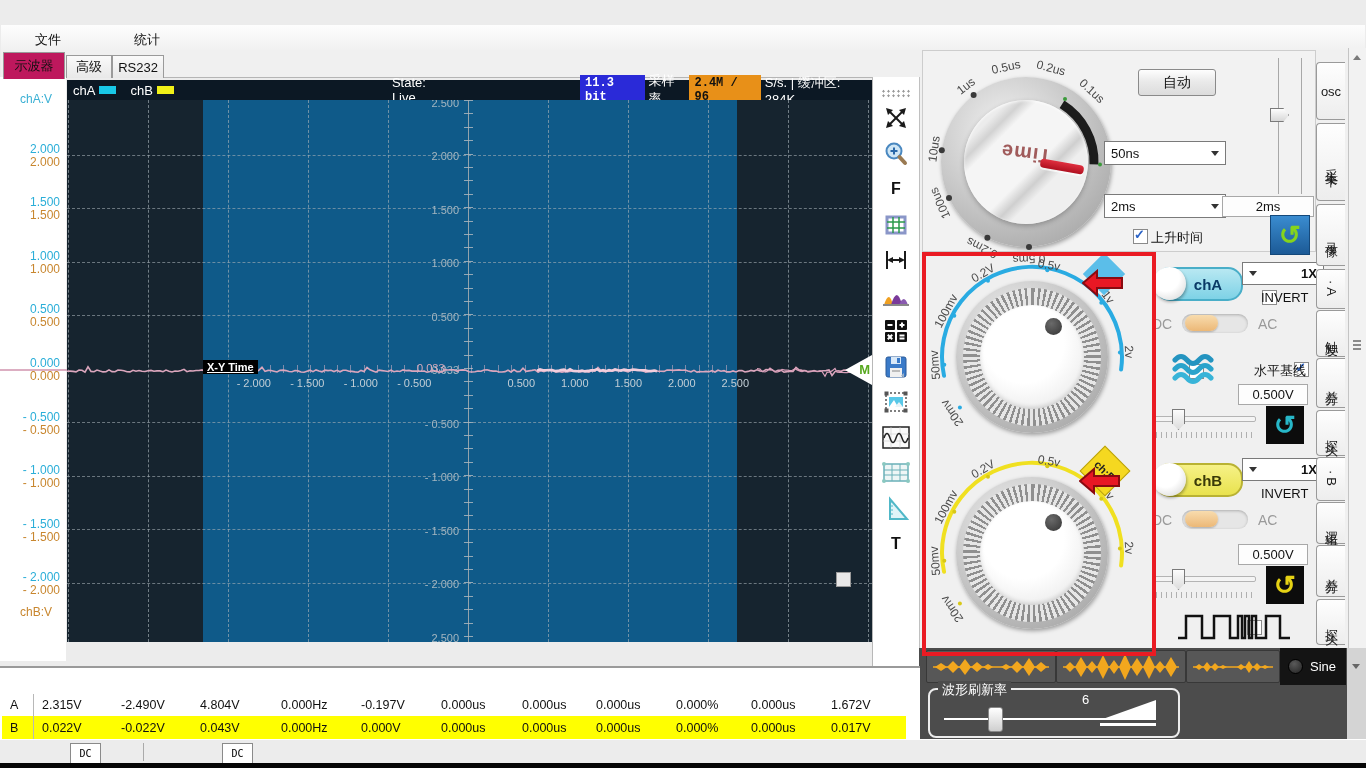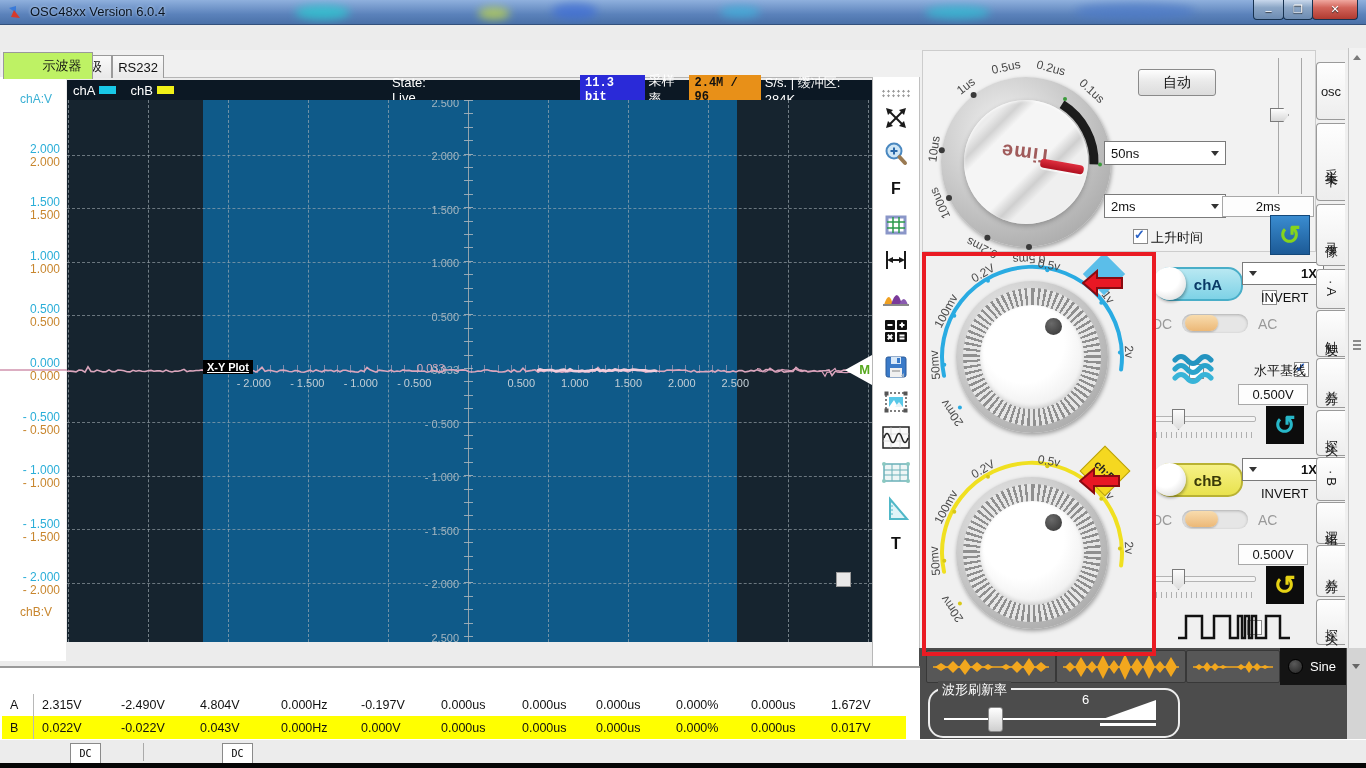--- a/index.html
+++ b/index.html
@@ -18,21 +18,21 @@
     color:#fff;font-size:11px;border-radius:0 0 4px 4px;margin-left:-1px;
     background:linear-gradient(#c8d8ec,#8ba6c6 40%,#6d8cb2);text-shadow:0 1px 1px #222;cursor:pointer;}
   .winbtn.close{background:linear-gradient(#f0a8a0,#d2645a 40%,#b03a30);width:44px;}
 
   
   #menubar{left:1px;top:25px;width:1364px;height:25px;background:linear-gradient(#fdfdfd,#f1f1f1);border-bottom:1px solid #ddd;}
   .menu-item{position:absolute;top:4px;font-size:13px;color:#111;padding:2px 8px;cursor:pointer;}
   #tabrow{left:1px;top:50px;width:1364px;height:27px;background:#f0f0f0;border-bottom:1px solid #b5b5b5;}
   .tab{position:absolute;font-size:13px;color:#111;border:1px solid #9a9a9a;border-bottom:none;
     background:linear-gradient(#fafafa,#e8e8e8);display:flex;align-items:center;justify-content:center;cursor:pointer;}
-  .tab.active{background:#bef264;z-index:2;padding-left:28px;}
+  .tab.active{background:#be185d;z-index:2;}
   #notif{left:610px;top:52px;width:300px;height:23px;border-radius:12px;border:1px solid #2a5a96;
     background:linear-gradient(#7fb0e0,#4579b4 55%,#3a6ca8);display:flex;align-items:center;cursor:pointer;}
   #notif .bubble-text{flex:1;text-align:center;color:#fff;font-size:13px;}
   #notif .play{width:17px;height:17px;border-radius:50%;background:#122338;margin-left:8px;position:relative;}
   #notif .play::after{content:"";position:absolute;left:6px;top:4px;border-left:6px solid #fff;
     border-top:4px solid transparent;border-bottom:4px solid transparent;}
 
   
   #left-axis{left:0;top:77px;width:66px;height:584px;background:#fff;}
   .axis-ch{position:absolute;font-size:12px;}
@@ -164,21 +164,21 @@
   #rscroll .gripln{position:absolute;left:4px;width:8px;height:1.5px;background:#8a8a8a;}
 
   
   #genpanel{left:919px;top:648px;width:428px;height:91px;background:#4c4c4c;}
   .wavebtn{position:absolute;top:2px;height:31px;background:#575757;border:1px solid #383838;border-radius:2px;cursor:pointer;
     display:flex;align-items:center;justify-content:center;}
   #sinebtn{position:absolute;left:361px;top:0;width:66px;height:37px;background:#141414;display:flex;align-items:center;cursor:pointer;}
   #sinebtn .radio{width:13px;height:13px;border-radius:50%;margin-left:8px;border:1px solid #000;
     background:radial-gradient(circle at 40% 30%,#5a5a5a,#222);}
   #sinebtn .slabel{color:#fff;font-size:13px;margin-left:7px;}
-  #refresh-box{position:absolute;left:9px;top:40px;width:248px;height:46px;border:2px solid #ededed;border-radius:15px;}
+  #refresh-box{position:absolute;left:9px;top:40px;width:248px;height:46px;border:2px solid #ededed;border-radius:8px;}
   #refresh-legend{position:absolute;left:8px;top:-9px;background:#4c4c4c;color:#fff;font-size:13px;padding:0 4px;}
   #refresh-box .track{position:absolute;left:14px;top:28px;width:185px;height:2px;background:#fff;}
   #refresh-box .thumb{position:absolute;left:58px;top:17px;width:13px;height:23px;border-radius:3px;
     background:linear-gradient(#fff,#cfcfcf);border:1px solid #888;cursor:pointer;}
   #refresh-box .val{position:absolute;left:152px;top:2px;color:#fff;font-size:13px;}
   #stopbtn-outer{position:absolute;left:266px;top:42px;width:152px;height:44px;border-radius:22px;background:#262626;
     padding:0;display:flex;align-items:center;justify-content:center;cursor:pointer;}
   #stopbtn{width:144px;height:36px;border-radius:18px;background:linear-gradient(#fafafa,#c6c6c6 55%,#a2a2a2);
     border:1px solid #555;display:flex;align-items:center;justify-content:center;font-size:17px;color:#3a3a3a;}
   #gen-caret{left:1352px;top:664px;}
@@ -201,40 +201,26 @@
     display:flex;align-items:center;justify-content:center;font-size:10px;font-family:"DejaVu Sans Mono",monospace;cursor:pointer;}
   #dc-sep{position:absolute;left:143px;top:3px;width:1px;height:18px;background:#aaa;}
   #black-bar{left:0;top:763px;width:1366px;height:5px;background:#060606;}
 </style>
 </head>
 <body>
 
 <div id="screen">
 
   
-  <div class="abs" id="titlebar">
-    <div class="blob" style="left:295px;top:5px;width:55px;height:15px;background:#22d4d4;"></div>
-    <div class="blob" style="left:478px;top:7px;width:32px;height:13px;background:#cfe23a;"></div>
-    <div class="blob" style="left:552px;top:3px;width:45px;height:17px;background:#3a6ad8;"></div>
-    <div class="blob" style="left:720px;top:6px;width:40px;height:12px;background:#38b8e0;"></div>
-    <div class="blob" style="left:925px;top:6px;width:65px;height:13px;background:#28c8d8;"></div>
-    <div class="blob" style="left:1075px;top:3px;width:120px;height:17px;background:#4a78c8;"></div>
-    <svg class="abs" id="app-icon" viewBox="0 0 16 14">
-      <path d="M1,3 L8,1 L8,8 Z" fill="#3a7ad8"></path>
-        <path d="M6,5 L12,13 L3,12 Z" fill="#d83a2a"></path>
-    </svg>
-    <div class="abs" id="title-text">OSC48xx  Version 6.0.4</div>
-    <div class="abs winbtns">
-      <div class="winbtn" style="width:29px">–</div>
-      <div class="winbtn" style="width:28px">❐</div>
-      <div class="winbtn close">✕</div>
-    </div>
-  </div>
-
-  
+
+  
+  <div class="abs" id="menubar">
+    <div class="menu-item" style="left:26px">文件</div>
+    <div class="menu-item" style="left:125px">统计</div>
+  </div>
 
   
   <div class="abs" id="tabrow">
     <div class="tab active" style="left:2px;top:2px;width:60px;height:26px">示波器</div>
     <div class="tab" style="left:65px;top:5px;width:44px;height:22px">高级</div>
     <div class="tab" style="left:111px;top:5px;width:50px;height:22px">RS232</div>
   </div>
 
   
   <div class="abs" id="left-axis">
@@ -329,21 +315,21 @@
         <div class="cy">- 1.000</div>
         <div class="cy">- 1.500</div>
         <div class="cy">- 2.000</div>
         <div class="cy">2.500</div>
       </div>
     <svg width="805" height="542" style="position:absolute;left:0;top:0">
       <polyline id="wf-main" fill="none" stroke="#dba6bd" stroke-width="1.6" points="0,271.2 3,271.1 6,271.4 9,271.9 12,270.0 15,270.3 18,272.2 21,266.9 24,271.4 27,271.7 30,270.0 33,271.0 36,271.9 39,271.7 42,269.9 45,271.6 48,271.8 51,270.1 54,270.2 57,270.7 60,271.7 63,271.9 66,270.3 69,271.2 72,270.5 75,271.2 78,271.5 81,270.8 84,270.4 87,271.2 90,270.9 93,270.9 96,271.7 99,270.1 102,271.2 105,272.0 108,271.0 111,271.3 114,270.4 117,269.3 120,271.7 123,270.8 126,271.0 129,270.5 132,270.5 135,269.9 138,271.4 141,270.2 144,270.5 147,270.9 150,270.0 153,270.1 156,270.5 159,271.2 162,271.5 165,270.4 168,271.0 171,271.7 174,272.1 177,271.0 180,270.7 183,271.9 186,270.6 189,272.0 192,270.2 195,267.3 198,271.4 201,270.4 204,270.5 207,271.2 210,272.0 213,270.4 216,270.1 219,270.6 222,271.5 225,271.8 228,270.5 231,270.9 234,272.0 237,272.2 240,271.2 243,270.2 246,271.6 249,269.9 252,270.9 255,271.8 258,270.2 261,270.6 264,270.3 267,271.6 270,270.3 273,271.8 276,270.2 279,270.2 282,271.2 285,271.4 288,271.9 291,272.2 294,270.4 297,271.5 300,267.5 303,269.8 306,271.0 309,272.2 312,270.2 315,270.6 318,271.0 321,271.5 324,270.2 327,271.7 330,271.0 333,271.5 336,269.9 339,270.6 342,270.4 345,271.1 348,271.1 351,271.0 354,271.3 357,271.1 360,272.2 363,271.5 366,270.6 369,271.0 372,272.1 375,271.9 378,269.9 381,270.0 384,269.9 387,269.8 390,271.3 393,270.1 396,269.9 399,270.3 402,271.7 405,272.0 408,271.8 411,271.0 414,271.2 417,270.0 420,269.8 423,270.6 426,271.1 429,271.1 432,272.0 435,272.0 438,271.6 441,270.2 444,272.0 447,269.8 450,271.6 453,271.5 456,268.2 459,271.4 462,270.9 465,270.4 468,269.8 471,272.1 474,270.7 477,271.6 480,270.1 483,270.1 486,270.6 489,272.2 492,271.4 495,272.1 498,271.4 501,271.8 504,271.1 507,271.0 510,270.5 513,271.9 516,271.4 519,271.4 522,272.2 525,270.3 528,271.0 531,267.5 534,270.7 537,271.7 540,271.2 543,271.1 546,271.0 549,270.2 552,270.5 555,270.1 558,271.0 561,271.9 564,270.3 567,270.3 570,270.5 573,270.0 576,270.9 579,272.1 582,271.4 585,271.2 588,270.3 591,271.3 594,271.3 597,271.4 600,270.1 603,270.0 606,270.4 609,270.1 612,269.9 615,270.2 618,270.1 621,271.1 624,271.8 627,270.3 630,272.1 633,271.6 636,271.8 639,271.4 642,271.7 645,270.7 648,272.0 651,270.2 654,271.2 657,270.7 660,271.9 663,271.9 666,270.9 669,272.0 672,270.6 675,270.5 678,272.0 681,271.4 684,270.4 687,271.1 690,269.8 693,271.0 696,271.4 699,269.6 702,269.8 705,269.9 708,271.6 711,270.2 714,270.2 717,272.2 720,271.6 723,271.3 726,271.4 729,267.5 732,269.9 735,270.4 738,270.5 741,271.9 744,271.4 747,270.6 750,271.5 753,271.3 756,270.7 759,270.6 762,269.9 765,275.5 768,271.6 771,270.8 774,271.3 777,270.1 780,270.2 783,271.8 786,270.5 789,270.3 792,271.5 795,271.4 798,271.0"></polyline>
       <polyline id="wf-bright" fill="none" stroke="#f2cedd" stroke-width="2.6" points="470,270.6 473,269.4 476,270.3 479,270.2 482,270.1 485,270.1 488,271.0 491,270.9 494,270.1 497,269.7 500,271.1 503,269.3 506,270.9 509,271.1 512,271.2 515,270.5 518,271.4 521,270.9 524,270.2 527,270.4 530,269.2 533,271.0 536,270.1 539,271.1 542,270.0 545,270.7 548,269.4 551,270.3 554,270.6 557,269.7 560,270.1 563,270.2 566,269.6 569,269.7 572,270.3 575,270.3 578,270.3 581,271.0 584,271.1 587,270.6 590,271.3"></polyline>
       <polyline id="wf-tail" fill="none" stroke="#d9a0ba" stroke-width="1.2" points="690,268.7 693,269.1 695,271.5 698,272.0 700,271.0 703,268.0 705,269.4 708,271.9 710,272.1 713,271.1 715,269.4 718,270.2 720,270.0 723,270.6 725,270.5 728,268.8 730,269.9 733,271.1 735,271.7 738,270.6 740,271.0 743,271.3 745,271.2 748,271.1 750,271.5 753,270.7 755,271.4 758,276.3 760,272.3 763,271.8 765,270.9 768,268.5 770,272.2 773,272.4 775,272.5 778,272.6 780,272.6 783,272.1 785,271.2"></polyline>
     </svg>
-    <div id="xy-label">X-Y Plot</div>
+    <div id="xy-label">X-Y Time</div>
     <div id="overlay-033">0.033</div>
     <div id="cx-labels">
         <div class="cx">- 2.000</div>
         <div class="cx">- 1.500</div>
         <div class="cx">- 1.000</div>
         <div class="cx">- 0.500</div>
         <div class="cx"></div>
         <div class="cx">0.500</div>
         <div class="cx">1.000</div>
         <div class="cx">1.500</div>

